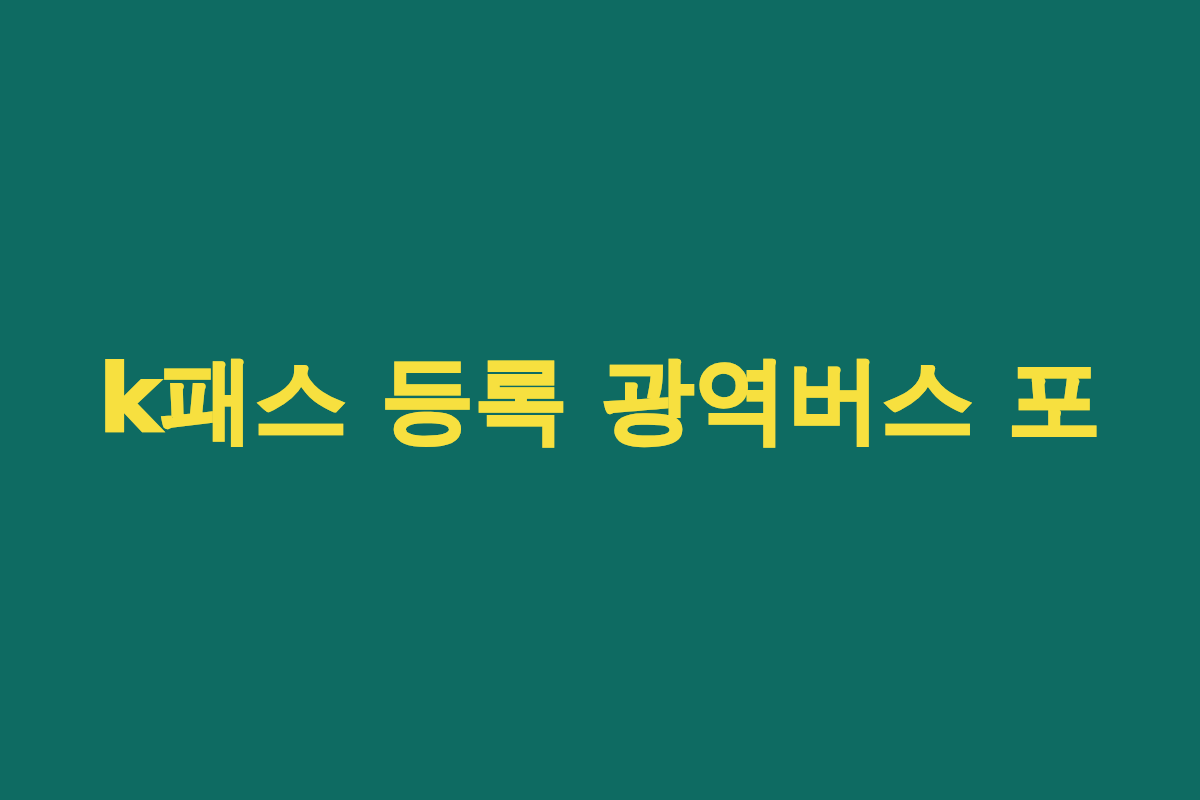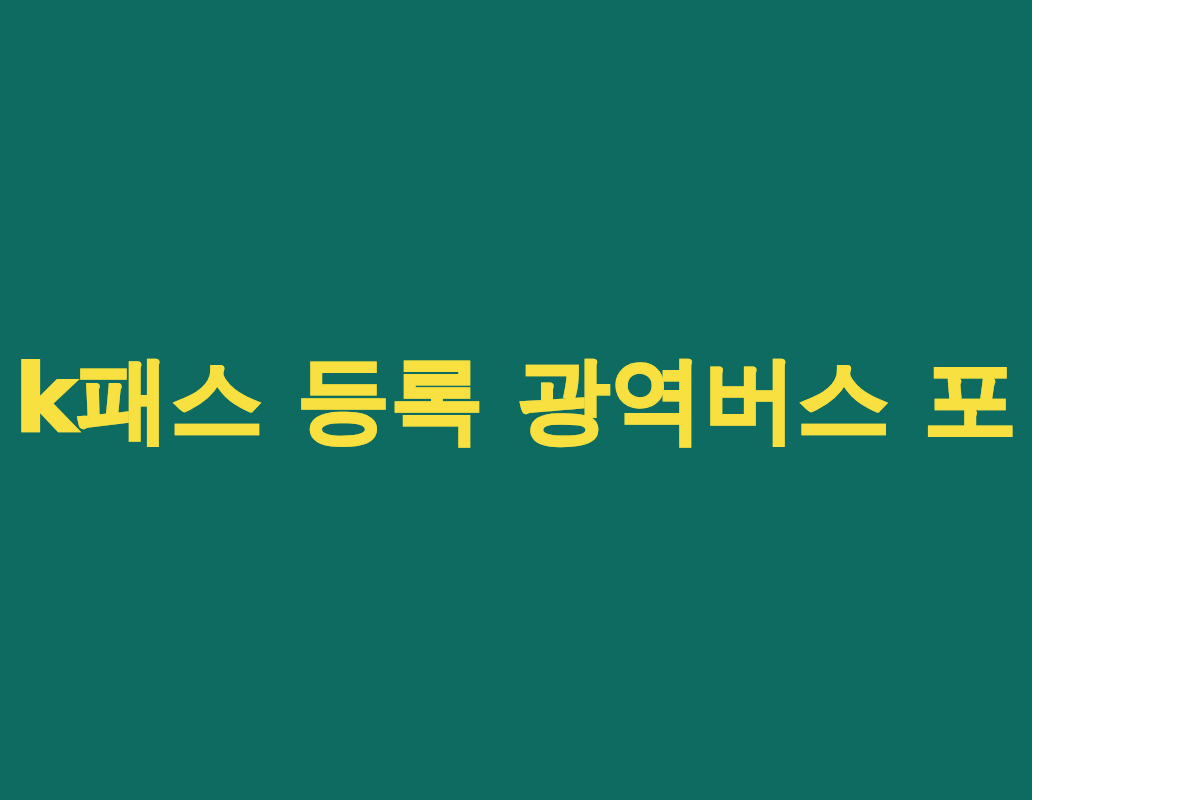--- a/index.html
+++ b/index.html
@@ -12,21 +12,21 @@
     width: 1200px;
     height: 800px;
     overflow: hidden;
     font-family: "DejaVu Sans", sans-serif;
   }
 
   
   .banner {
     position: relative;
     box-sizing: border-box;
-    width: 1032px;
+    width: 1200px;
     height: 800px;
     background: #0E6B62;
     display: flex;
     align-items: center;
     justify-content: center;
     overflow: hidden;
   }
 
   
   .headline {

